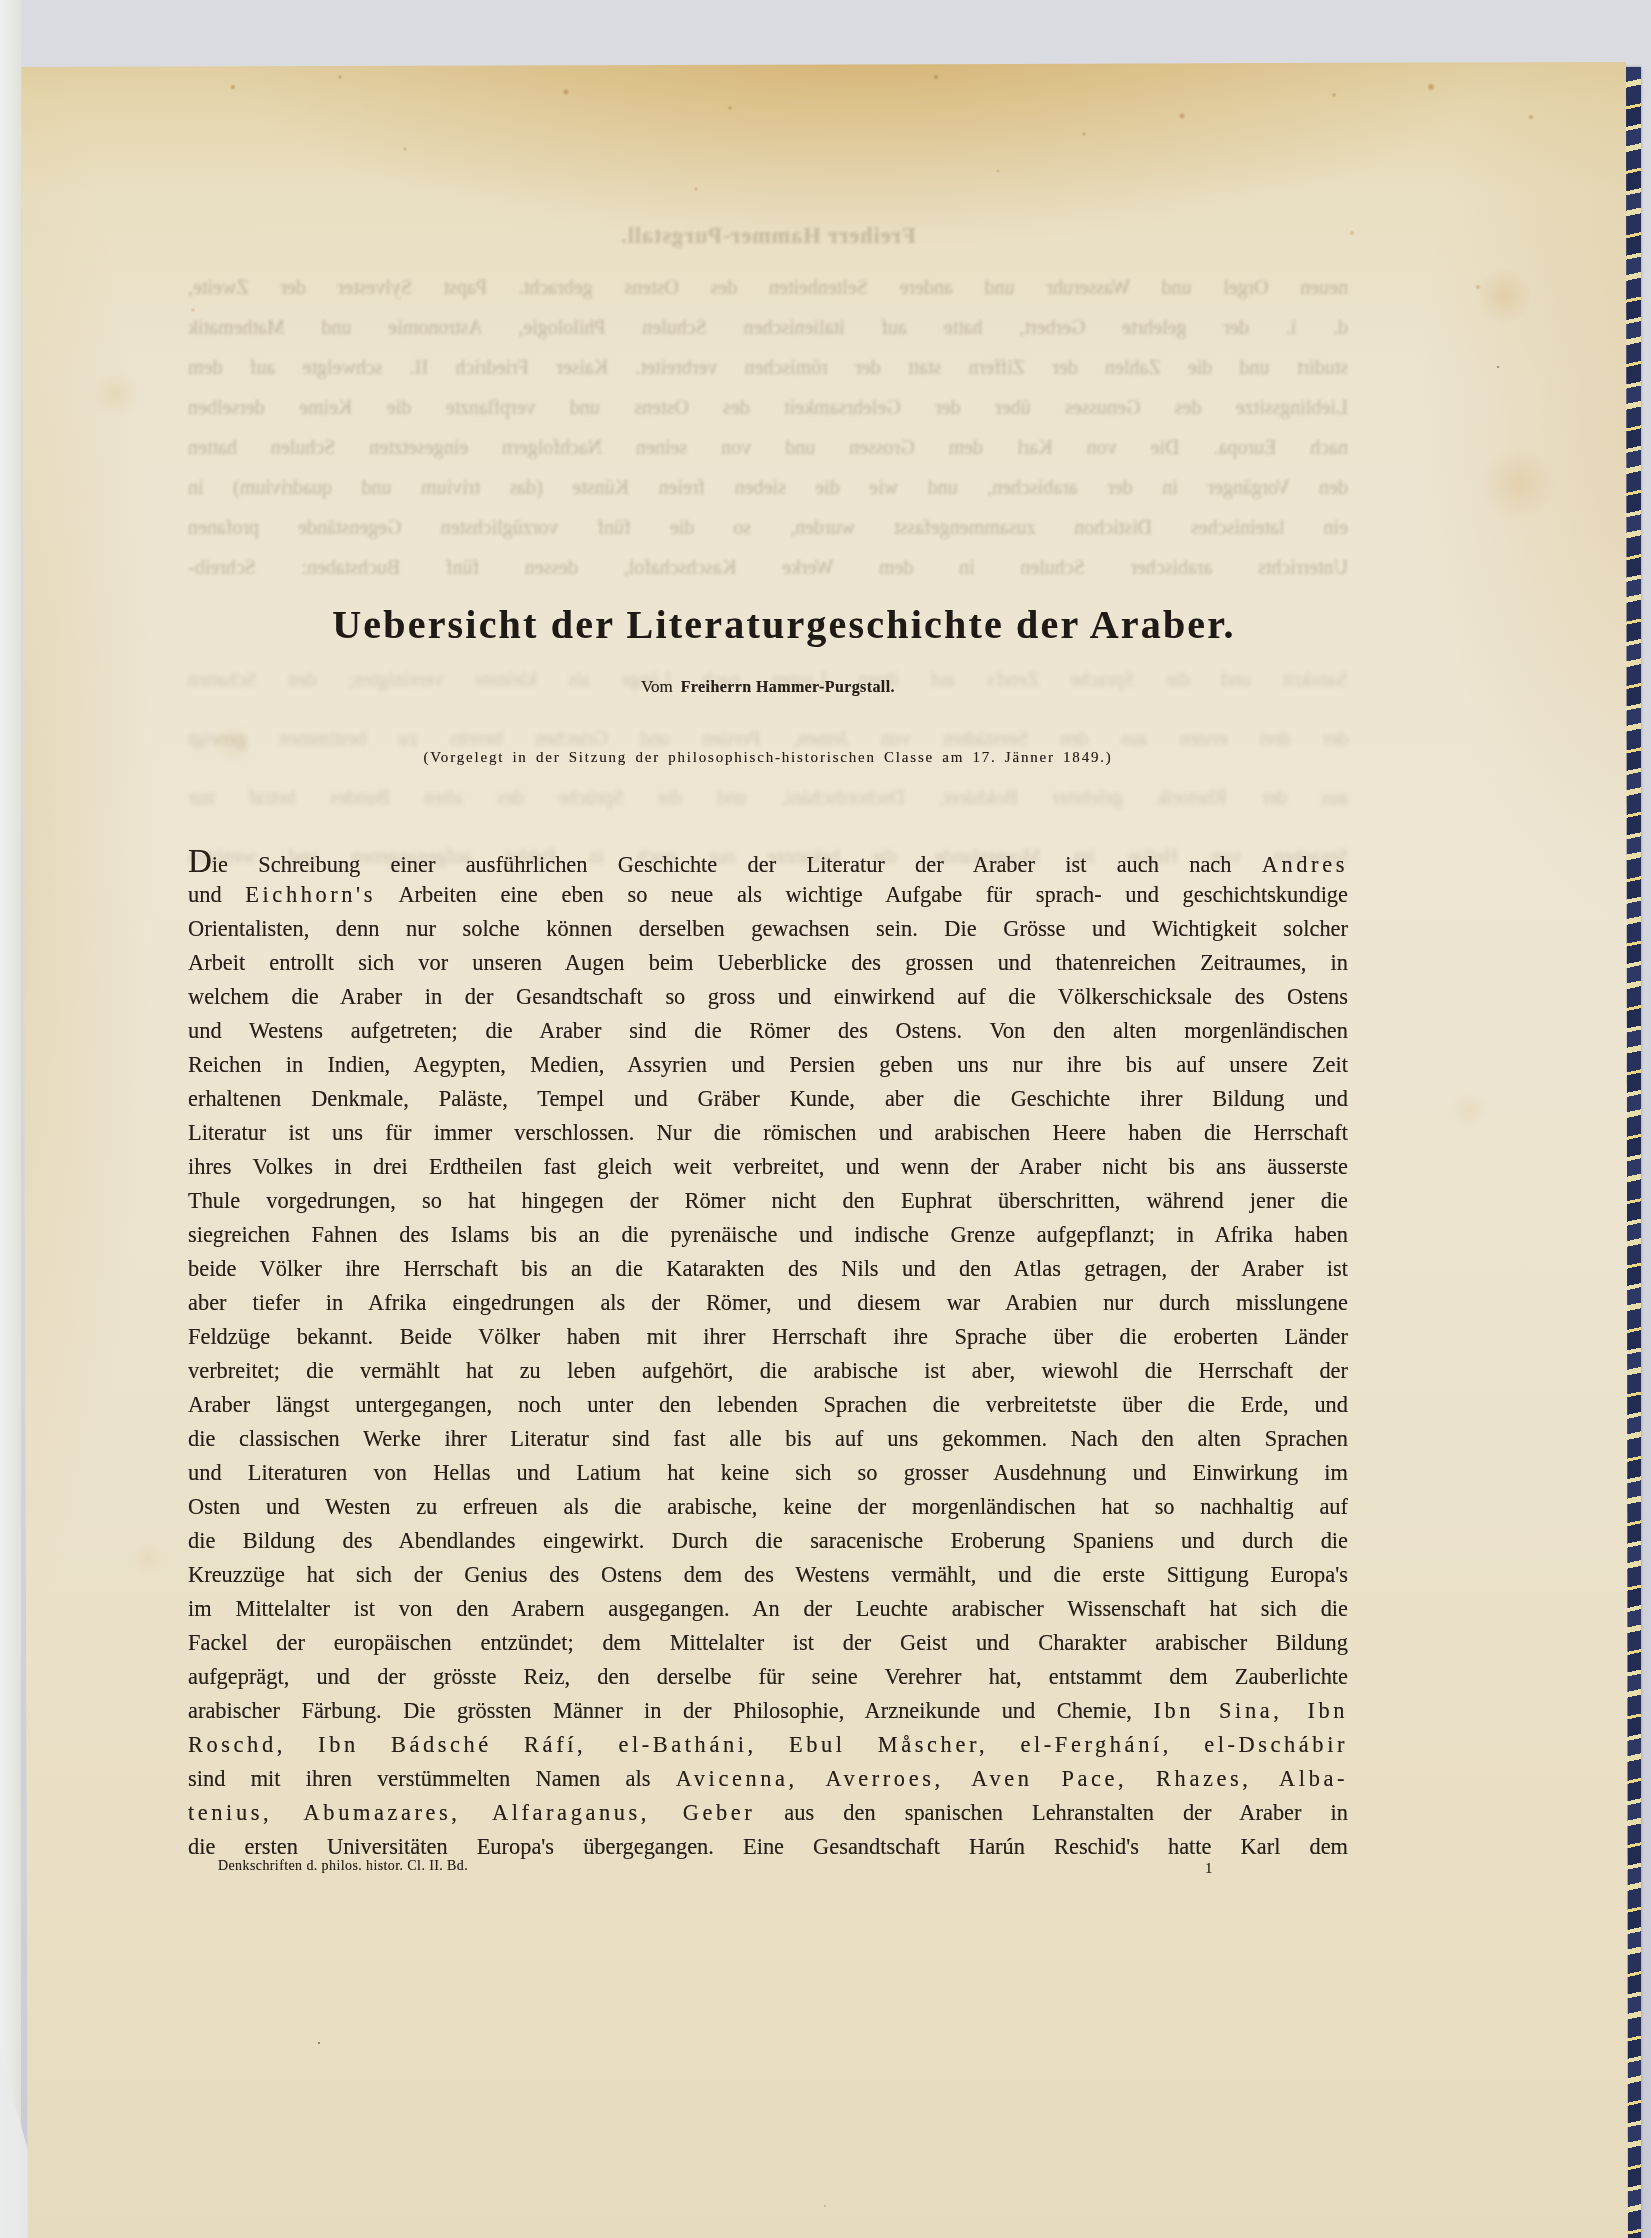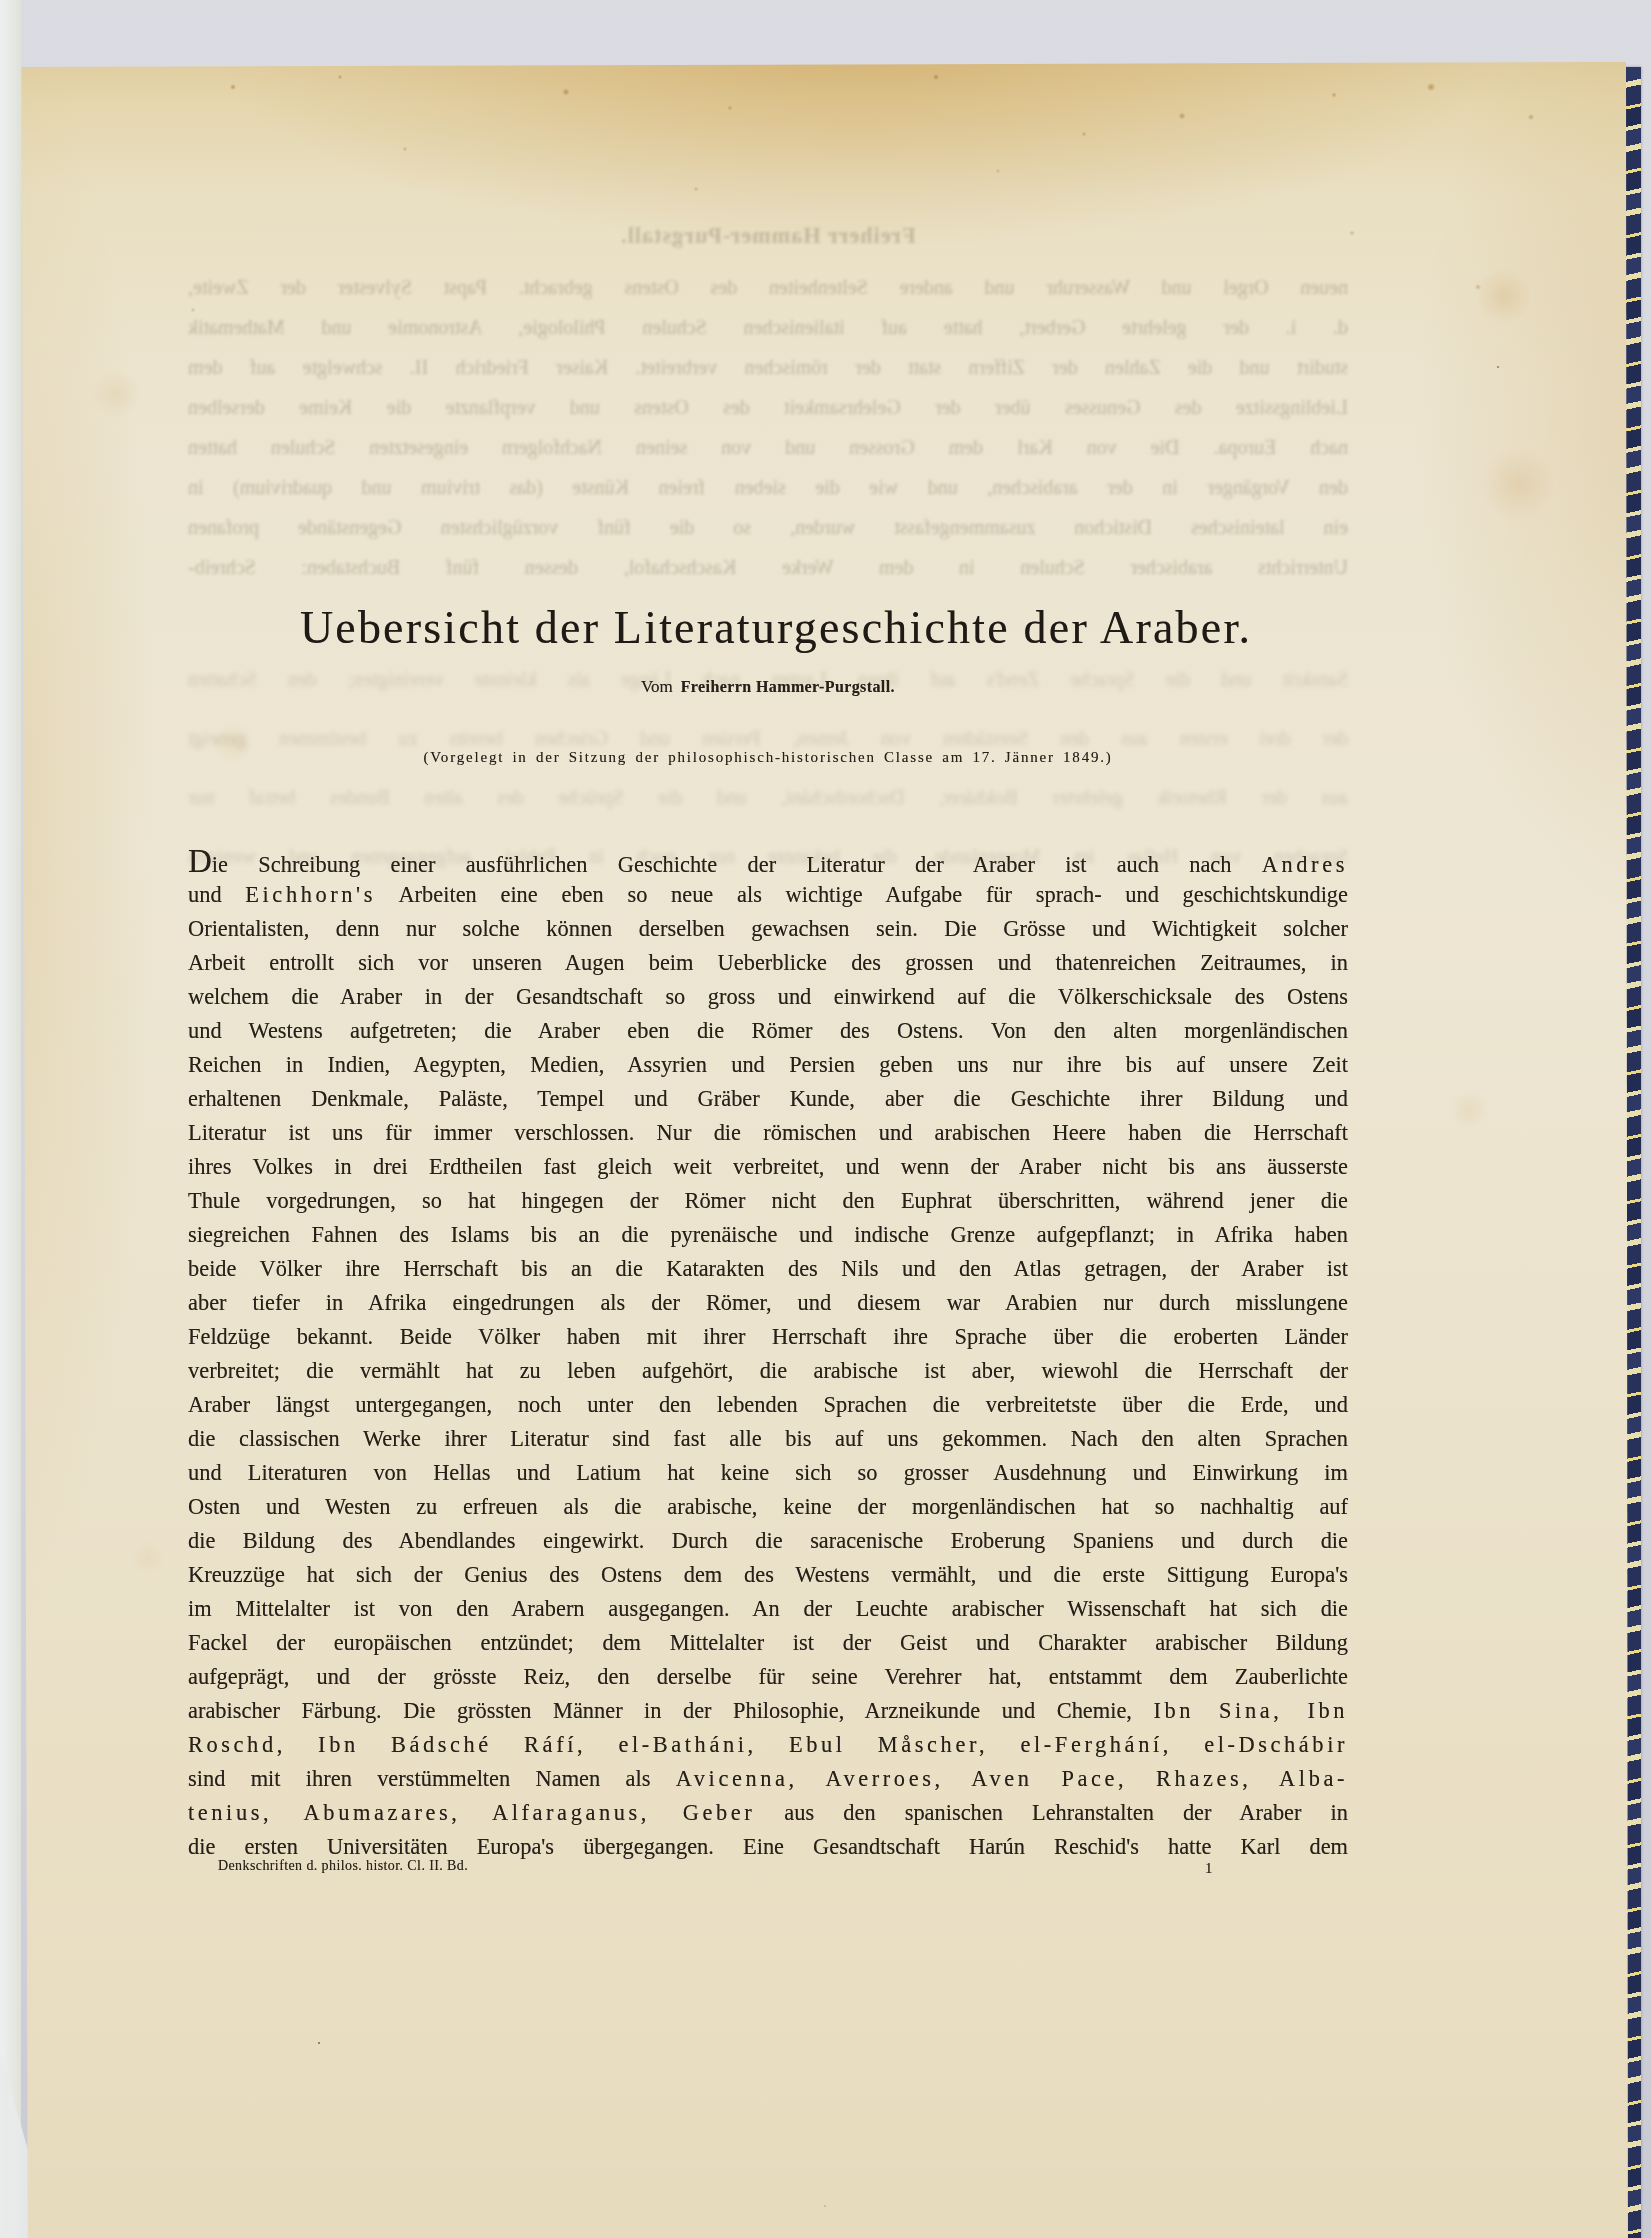--- a/index.html
+++ b/index.html
@@ -88,22 +88,22 @@
     position:absolute;top:650px;left:188px;width:1160px;
     transform:scaleX(-1);filter:blur(2.2px);opacity:.22;
     font-size:20px;
   }
   .bleed-upper .bleedline{height:40px;line-height:40px;text-align:justify;text-align-last:justify;overflow:hidden;}
   .bleed-mid .bleedline{height:59px;line-height:59px;text-align:justify;text-align-last:justify;overflow:hidden;}
   
   .content{position:absolute;left:188px;top:0;width:1160px;color:#262019;
     text-shadow:0 0 0.4px rgba(38,32,25,.45);}
   .title{
-    position:absolute;top:601px;left:8px;width:100%;
-    font-size:46px;font-weight:normal;letter-spacing:2.2px;
+    position:absolute;top:601px;left:16px;width:100%;
+    font-size:40px;font-weight:bold;letter-spacing:2.2px;
     text-align:center;color:#1f1a15;white-space:nowrap;
   }
   .byline{position:absolute;top:677px;left:0;width:100%;text-align:center;white-space:nowrap;}
   .byline .prefix{font-size:17px;}
   .byline .name{font-size:16px;font-weight:bold;letter-spacing:0.4px;}
   .presented{
     position:absolute;top:749px;left:0;width:100%;
     font-size:15px;letter-spacing:1.8px;word-spacing:2.7px;
     text-align:center;white-space:nowrap;
   }
@@ -157,21 +157,21 @@
       </div>
 
       <div class="presented">(Vorgelegt in der Sitzung der philosophisch-historischen Classe am 17. Jänner 1849.)</div>
 
       <div class="body-text">
           <div class="bline"><span class="i">D</span><span class="n">ie Schreibung einer ausführlichen Geschichte der Literatur der Araber ist auch nach </span><span class="g">Andres</span></div>
           <div class="bline"><span class="n">und </span><span class="g">Eichhorn's</span><span class="n"> Arbeiten eine eben so neue als wichtige Aufgabe für sprach- und geschichtskundige</span></div>
           <div class="bline"><span class="n">Orientalisten, denn nur solche können derselben gewachsen sein. Die Grösse und Wichtigkeit solcher</span></div>
           <div class="bline"><span class="n">Arbeit entrollt sich vor unseren Augen beim Ueberblicke des grossen und thatenreichen Zeitraumes, in</span></div>
           <div class="bline"><span class="n">welchem die Araber in der Gesandtschaft so gross und einwirkend auf die Völkerschicksale des Ostens</span></div>
-          <div class="bline"><span class="n">und Westens aufgetreten; die Araber eben die Römer des Ostens. Von den alten morgenländischen</span></div>
+          <div class="bline"><span class="n">und Westens aufgetreten; die Araber sind die Römer des Ostens. Von den alten morgenländischen</span></div>
           <div class="bline"><span class="n">Reichen in Indien, Aegypten, Medien, Assyrien und Persien geben uns nur ihre bis auf unsere Zeit</span></div>
           <div class="bline"><span class="n">erhaltenen Denkmale, Paläste, Tempel und Gräber Kunde, aber die Geschichte ihrer Bildung und</span></div>
           <div class="bline"><span class="n">Literatur ist uns für immer verschlossen. Nur die römischen und arabischen Heere haben die Herrschaft</span></div>
           <div class="bline"><span class="n">ihres Volkes in drei Erdtheilen fast gleich weit verbreitet, und wenn der Araber nicht bis ans äusserste</span></div>
           <div class="bline"><span class="n">Thule vorgedrungen, so hat hingegen der Römer nicht den Euphrat überschritten, während jener die</span></div>
           <div class="bline"><span class="n">siegreichen Fahnen des Islams bis an die pyrenäische und indische Grenze aufgepflanzt; in Afrika haben</span></div>
           <div class="bline"><span class="n">beide Völker ihre Herrschaft bis an die Katarakten des Nils und den Atlas getragen, der Araber ist</span></div>
           <div class="bline"><span class="n">aber tiefer in Afrika eingedrungen als der Römer, und diesem war Arabien nur durch misslungene</span></div>
           <div class="bline"><span class="n">Feldzüge bekannt. Beide Völker haben mit ihrer Herrschaft ihre Sprache über die eroberten Länder</span></div>
           <div class="bline"><span class="n">verbreitet; die vermählt hat zu leben aufgehört, die arabische ist aber, wiewohl die Herrschaft der</span></div>

